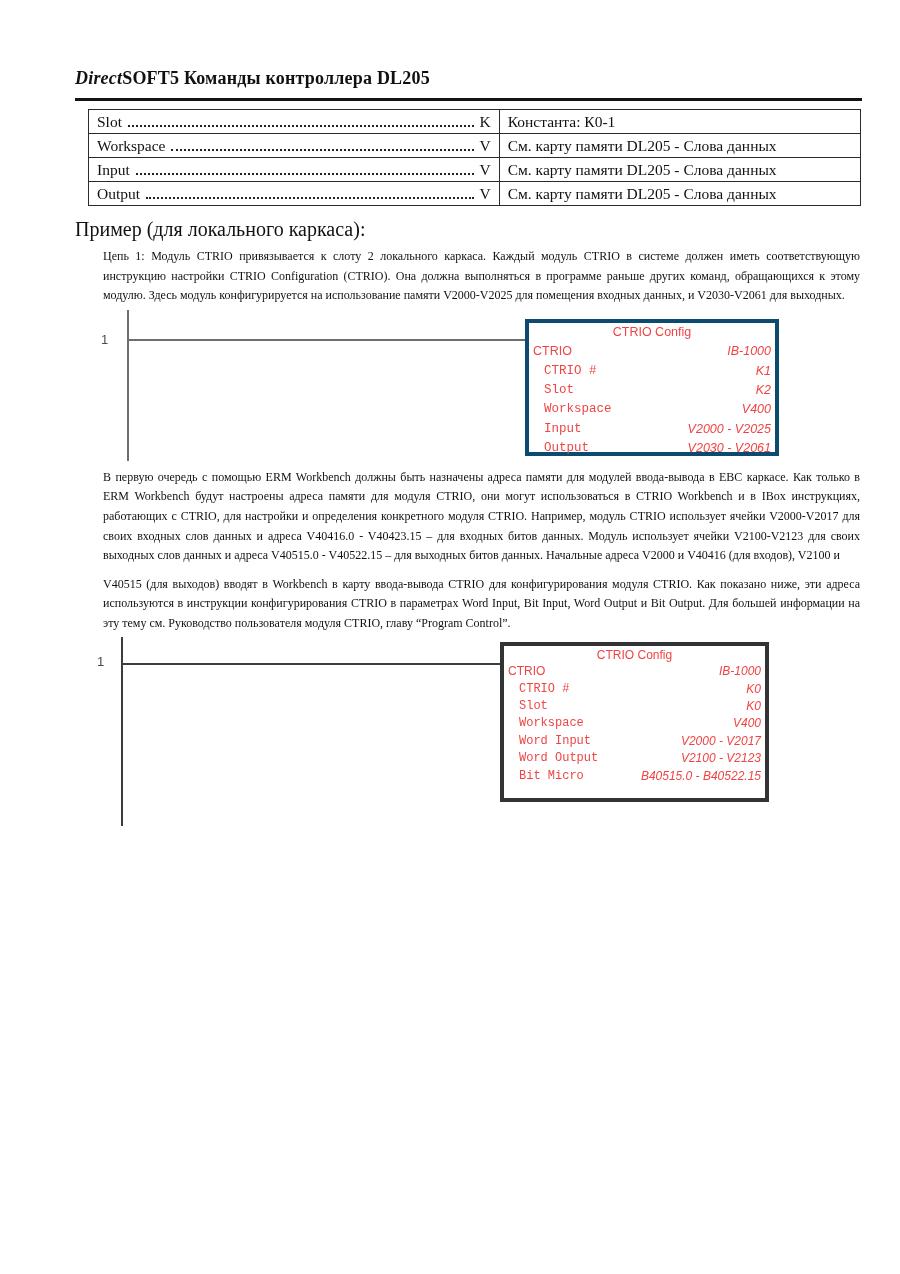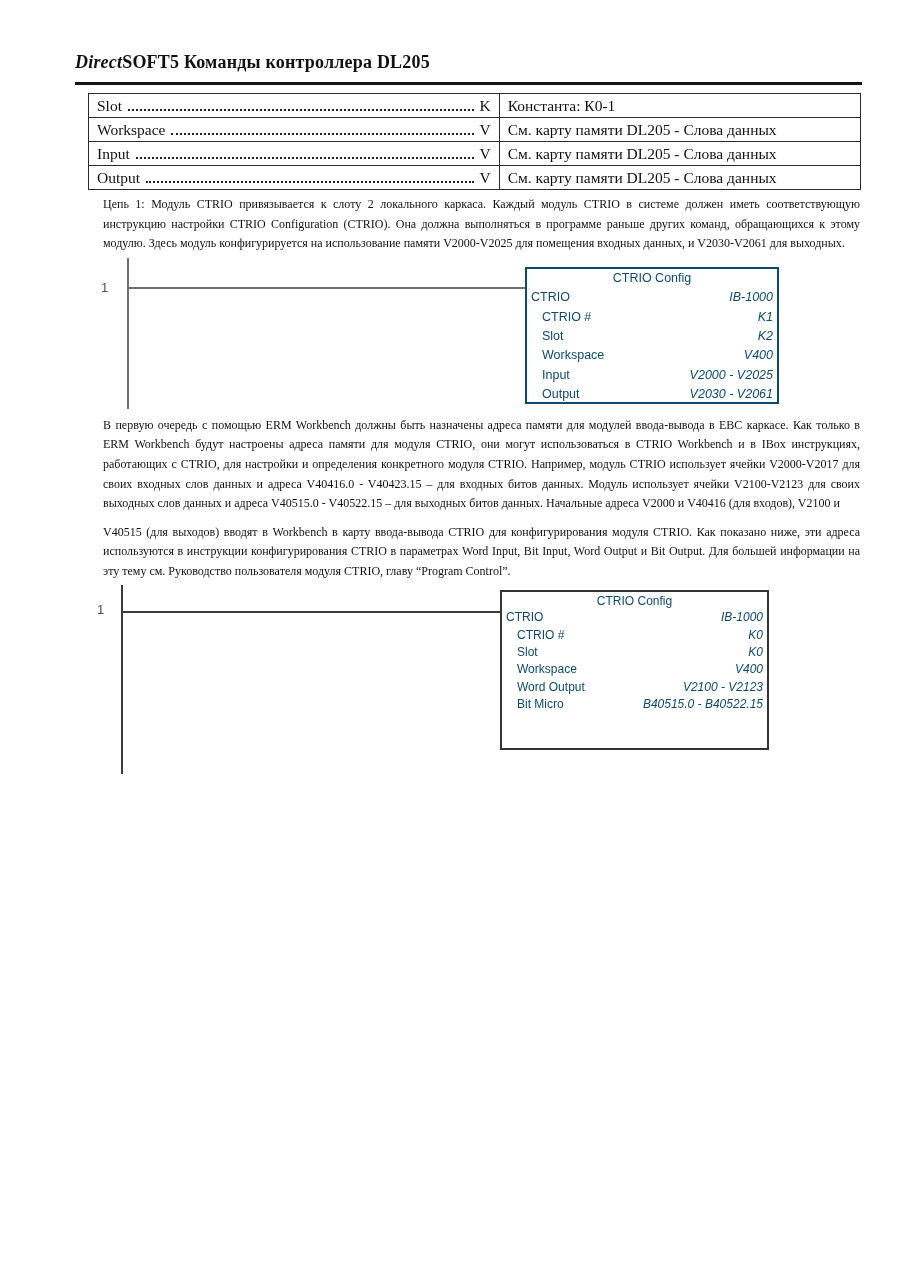--- a/index.html
+++ b/index.html
@@ -1,18 +1,18 @@
 <!DOCTYPE html>
 <html><head>
 <meta charset="utf-8">
 <style>
   html,body { margin:0; padding:0; background:#fff; }
   body { width:900px; height:1274px; font-family:"Liberation Serif", serif; color:#111; }
   .page { position:relative; width:900px; height:1165px; background:#fff; overflow:hidden;
-          padding:50px 38px 0 75px; box-sizing:border-box; }
+          padding:38px 38px 0 75px; box-sizing:border-box;margin-top:28px; }
 
   
   .doc-header { font-size:18px; font-weight:bold; line-height:24px; letter-spacing:.2px; }
   .doc-header .it { font-style:italic; }
   .header-rule { border:0; border-top:3px solid #141414; margin:8px 0 0 0; }
 
   
   .spec-table { border-collapse:collapse; margin:8px 0 0 13px; width:773px;
                 font-size:15.5px; table-layout:fixed; }
   .spec-table td { border:1.6px solid #2b2b2b; padding:1px 8px; height:21px; vertical-align:middle; }
@@ -33,31 +33,31 @@
   .rung-num { position:absolute; font-family:"Liberation Sans", sans-serif;
               font-size:13px; color:#4d4d4d; }
   .ladder1 .rung-num { left:26px; top:24px; }
   .ladder2 .rung-num { left:22px; top:17px; }
   .rail { position:absolute; width:2px; background:#6e6e6e; }
   .ladder1 .rail { left:52px; top:2px; height:151px; }
   .ladder2 .rail { left:46px; top:0; height:189px; background:#3c3c3c; }
   .wire { position:absolute; height:2px; background:#6e6e6e; }
   .ladder1 .wire { left:52px; top:31px; width:398px; }
   .ladder2 .wire { left:46px; top:26px; width:379px; background:#3c3c3c; }
-  .ibox { position:absolute; background:#fff; border:2px solid #0c4a6e;
-          font-family:"Liberation Sans", sans-serif; color:#0c4a6e; box-sizing:border-box; }
+  .ibox { position:absolute; background:#fff; border:4px solid #0c4a6e;
+          font-family:"Liberation Sans", sans-serif; color:#ef4444; box-sizing:border-box; }
   .ladder1 .ibox { left:450px; top:11px; width:254px; height:137px; font-size:12.5px; }
   .ladder2 .ibox { left:425px; top:5px; width:269px; height:160px; font-size:12px; border-color:#333; }
   .ibox-title { text-align:center; padding-top:2px; }
   .ladder1 .ibox-title { height:17px; }
   .ladder2 .ibox-title { height:15px; }
   .ibox-row { display:flex; justify-content:space-between; align-items:center; padding:0 4px; }
   .ladder1 .ibox-row { height:19.3px; }
   .ladder2 .ibox-row { height:17.4px; }
-  .ibox-row.indent .lbl { padding-left:11px; }
+  .ibox-row.indent .lbl { padding-left:11px;font-family:Liberation Mono, monospace; }
   .ibox-row .val { white-space:nowrap;font-style:italic; }
 
   
   .footer { position:absolute; left:65px; right:38px; top:1210px;
             display:flex; justify-content:space-between; font-size:15.5px; }
   .page-num { font-weight:bold; }
 </style>
 </head>
 <body>
 
@@ -106,20 +106,21 @@
               <span>Output</span>
               <span class="leader"></span>
               <span>V</span>
             </div>
           </td>
       <td class="c2">См. карту памяти DL205 - Слова данных</td>
     </tr>
   </tbody>
     </table>
 
+  <div class="ex-heading">Пример (для локального каркаса):</div>
   <p class="body-par">Цепь 1: Модуль CTRIO привязывается к слоту 2 локального каркаса. Каждый модуль CTRIO в системе должен иметь соответствующую инструкцию настройки CTRIO Configuration (CTRIO). Она должна выполняться в программе раньше других команд, обращающихся к этому модулю. Здесь модуль конфигурируется на использование памяти V2000-V2025 для помещения входных данных, и V2030-V2061 для выходных.</p>
 
   <div class="ladder ladder1">
     <span class="rung-num">1</span>
     <div class="rail"></div>
     <div class="wire"></div>
     <div class="ibox">
       <div class="ibox-title">CTRIO Config</div>
       <div class="ibox-row">
           <span class="lbl">CTRIO</span>
@@ -167,20 +168,24 @@
         </div>
       <div class="ibox-row indent">
           <span class="lbl">Slot</span>
           <span class="val">K0</span>
         </div>
       <div class="ibox-row indent">
           <span class="lbl">Workspace</span>
           <span class="val">V400</span>
         </div>
       <div class="ibox-row indent">
+          <span class="lbl">Word Input</span>
+          <span class="val">V2000 - V2017</span>
+        </div>
+      <div class="ibox-row indent">
           <span class="lbl">Word Output</span>
           <span class="val">V2100 - V2123</span>
         </div>
       <div class="ibox-row indent">
           <span class="lbl">Bit Micro</span>
           <span class="val">B40515.0 - B40522.15</span>
         </div>
     </div>
   </div>
 

